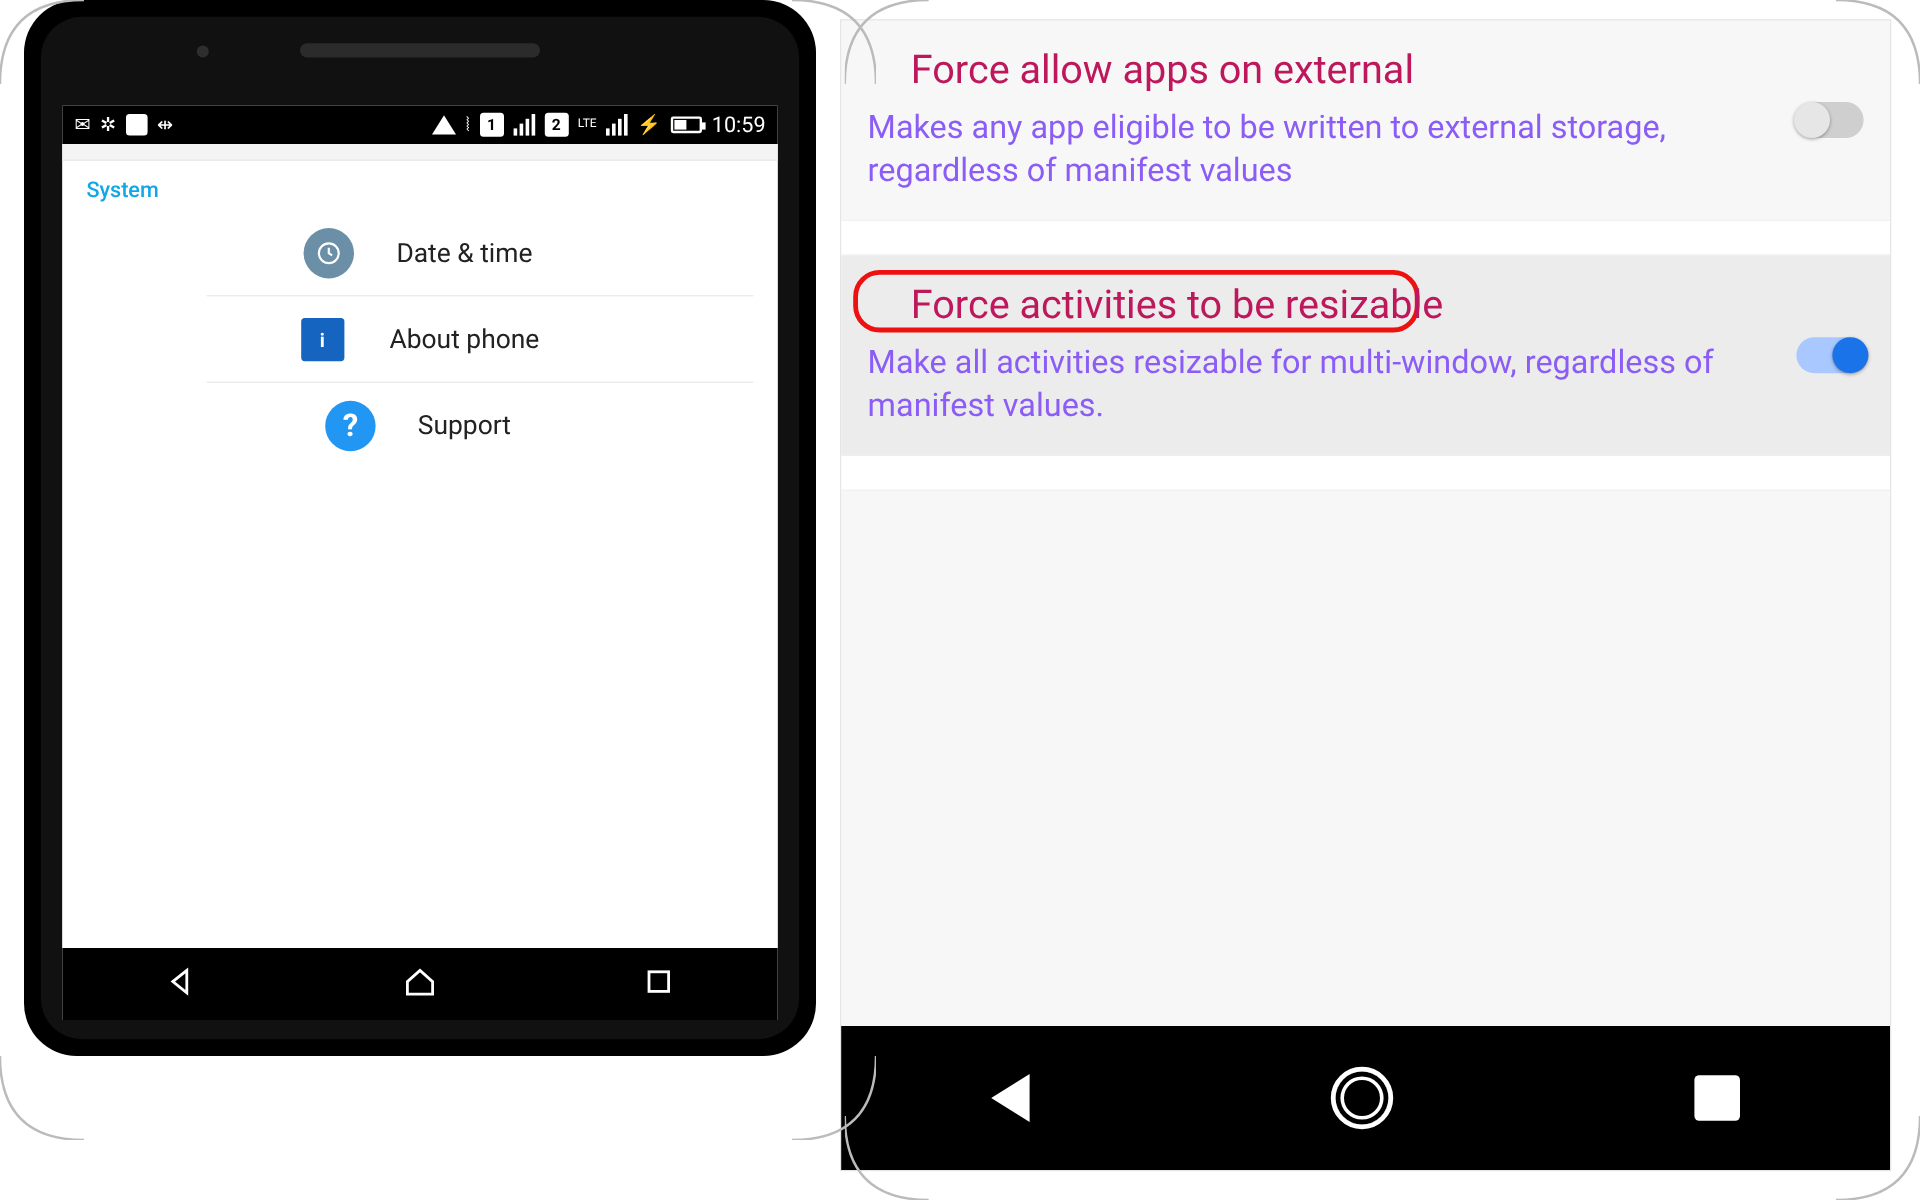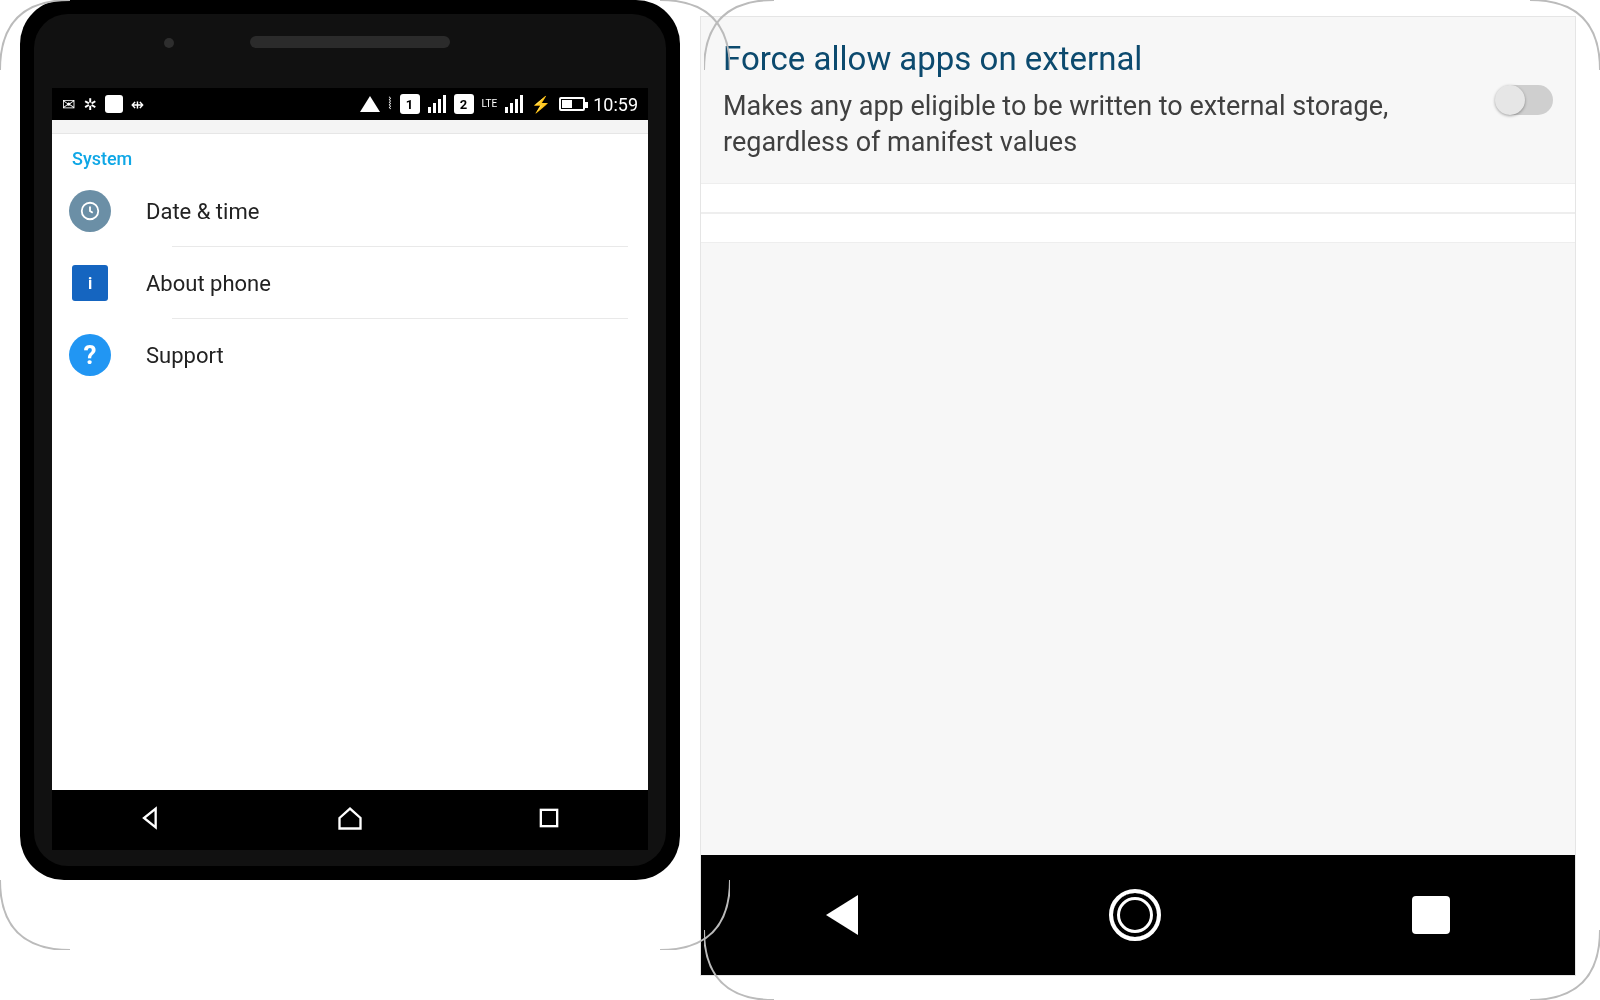--- a/index.html
+++ b/index.html
@@ -78,20 +78,21 @@
   .section-gap { height:14px; background:#f4f4f4; border-bottom:1px solid #e6e6e6; }
   .cat-label { color:#0fa7e6; font-size:18px; padding: 14px 20px 6px; font-weight:500; }
 
   .row {
     display:flex; align-items:center;
     padding: 14px 20px 14px 16px;
     gap: 34px;
     border-bottom: 1px solid #e9e9e9;
     margin-left: 0;
     position:relative;
+    justify-content:center;
   }
   .row .iconwrap { width:44px; height:44px; display:flex; align-items:center; justify-content:center; }
   .row .label { font-size: 22px; color:#222; }
   .row:last-child { border-bottom:none; }
   .row .divider-inset { position:absolute; left:120px; right:20px; bottom:0; height:1px; background:#e9e9e9; }
   .row { border-bottom:none; }
 
   .circ { width:42px;height:42px;border-radius:50%;display:flex;align-items:center;justify-content:center;color:#fff; }
   .circ.blue{background:#6b8fa6} .circ.green{background:#7bc043} .circ.purple{background:#8e24aa}
   .circ.teal{background:#00a99d} .circ.help{background:#2196f3}
@@ -114,22 +115,22 @@
     left: 700px; top: 16px;
     right: 24px;
     bottom: 24px;
     background:#f7f7f7;
     display:flex; flex-direction:column;
     border: 1px solid #e5e5e5;
   }
   .rp-body { flex:1; overflow:hidden; position:relative; }
   .rp-item { padding: 22px 100px 22px 22px; position:relative; }
   .rp-divider { height: 30px; background:#fff; border-top:1px solid #eee; border-bottom:1px solid #eee; }
-  .rp-title { font-size: 33px; color:#0c4a6e; margin-bottom:10px; }
-  .rp-sub { font-size: 27px; color:#404040; line-height:1.35; }
+  .rp-title { font-size: 33px; color:#be185d; margin-bottom:10px;margin-left:36px; }
+  .rp-sub { font-size: 27px; color:#8b5cf6; line-height:1.35; }
   .rp-item.highlighted { background:#ececec; }
 
   .toggle { position:absolute; right:22px; top:50%; transform:translateY(-50%);
     width:56px; height:30px; border-radius:15px; }
   .toggle .knob { width:30px; height:30px; border-radius:50%; background:#fff; position:absolute; top:0; box-shadow:0 1px 3px rgba(0,0,0,.35); }
   .toggle.off { background:#cfcfcf; }
   .toggle.off .knob { left:-2px; background:#e6e6e6; }
   .toggle.on { background:#a9c8ff; }
   .toggle.on .knob { right:-4px; background:#1a73e8; }
 
@@ -282,20 +283,28 @@
     <div class="rp-item">
       <div class="rp-title">Force allow apps on external</div>
       <div class="rp-sub">Makes any app eligible to be written to external storage, regardless of manifest values</div>
       <div class="toggle off">
           <div class="knob"></div>
         </div>
     </div>
 
     <div class="rp-divider"></div>
 
+    <div class="rp-item highlighted" style="position:relative">
+      <div class="rp-title" style="position:relative; z-index:1">Force activities to be resizable</div>
+      <div class="red-oval2" style="left:10px; top:12px; width:472px; height:52px;"></div>
+      <div class="rp-sub">Make all activities resizable for multi-window, regardless of manifest values.</div>
+      <div class="toggle on">
+          <div class="knob"></div>
+        </div>
+    </div>
 
     <div class="rp-divider"></div>
 
 
   </div>
 
   <div class="rp-nav">
     <span class="tri"></span>
     <span class="ring"></span>
     <span class="sq"></span>

